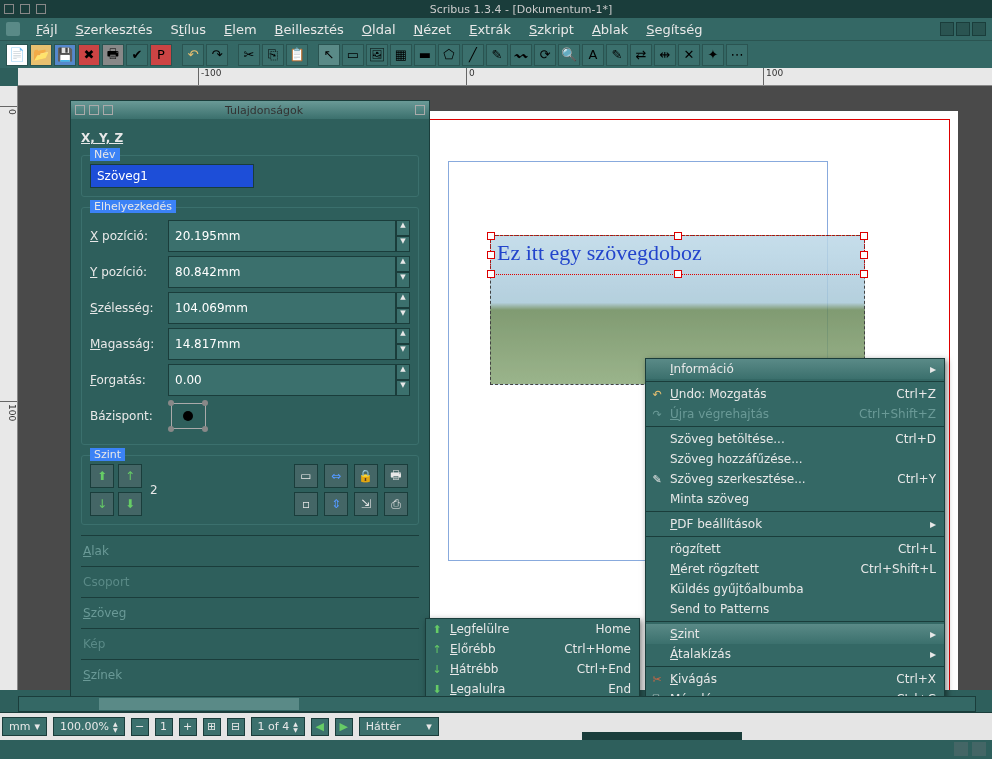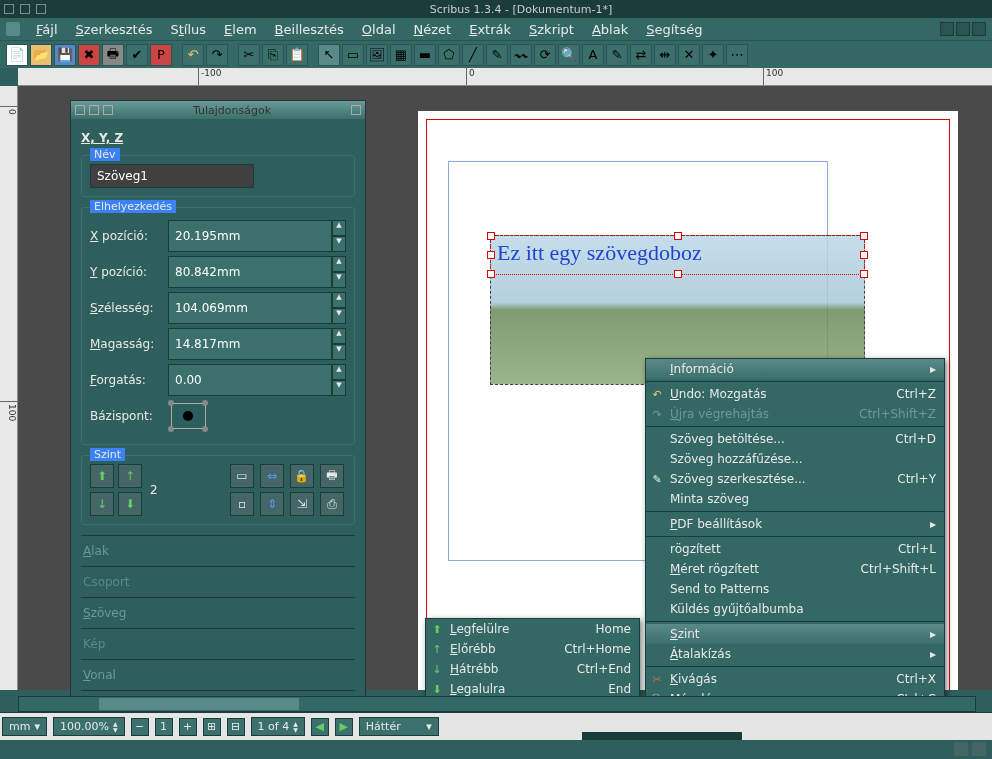--- a/index.html
+++ b/index.html
@@ -41,34 +41,34 @@
 .img-frame { position: absolute; left: 490px; top: 235px; width: 375px; height: 150px; border: 1px dashed #222; background: linear-gradient(180deg,#bcd8e8 0%,#a8c8d8 45%,#6b8a5a 50%,#8aa878 100%); opacity: 0.85; }
 .text-frame { position: absolute; left: 490px; top: 235px; width: 375px; height: 40px; border: 1px dotted #d00; }
 .text-frame .handles { position: absolute; inset: -4px; }
 .handle { position: absolute; width: 8px; height: 8px; background: #fff; border: 1px solid #d00; }
 .h-nw{top:0;left:0}.h-n{top:0;left:50%;margin-left:-4px}.h-ne{top:0;right:0}
 .h-w{top:50%;left:0;margin-top:-4px}.h-e{top:50%;right:0;margin-top:-4px}
 .h-sw{bottom:0;left:0}.h-s{bottom:0;left:50%;margin-left:-4px}.h-se{bottom:0;right:0}
 .text-content { color: #2244cc; font-size: 22px; font-family: serif; padding: 4px 6px; }
 
 
-.props-panel { position: absolute; left: 70px; top: 100px; width: 296px; background: #2e5f5c; border: 1px solid #1a3d3b; color: #e8e8e8; font-size: 12px; }
+.props-panel { position: absolute; left: 70px; top: 100px; width: 360px; background: #2e5f5c; border: 1px solid #1a3d3b; color: #e8e8e8; font-size: 12px; }
 .props-titlebar { height: 18px; background: linear-gradient(180deg,#6a9a97,#3b706d); display: flex; align-items: center; padding: 0 4px; font-size: 11px; }
 .props-titlebar .pt-icons { display:flex; gap:4px; }
 .props-titlebar .pt-icon { width:10px;height:10px;border:1px solid #aaa; }
 .props-titlebar .pt-title { flex:1; text-align:center; color:#333; }
 .props-body { padding: 6px 10px 10px; }
 .accordion-hdr { font-weight: bold; padding: 6px 0; cursor: pointer; text-decoration: underline; }
 .accordion-hdr.inactive { color: #6a9a97; text-decoration: none; font-weight: normal; border-top: 1px solid #1a3d3b; padding: 8px 2px; }
 .fieldset { border: 1px solid #3b706d; border-radius: 3px; padding: 8px; margin: 4px 0 10px; position: relative; }
 .fieldset .legend { position: absolute; top: -8px; left: 8px; background: #3b82f6; padding: 0 4px; font-size: 11px; }
 .row { display: flex; align-items: center; margin: 4px 0; gap: 6px; }
 .row label { width: 72px; font-size: 12px; }
 .row label u { text-decoration: underline; }
-.text-input { flex: 1; background: #404040; border: 1px solid #1a3d3b; color: #fff; padding: 4px 6px; font-size: 12px; }
+.text-input { flex: 1; background: #1d4ed8; border: 1px solid #1a3d3b; color: #fff; padding: 4px 6px; font-size: 12px; }
 .spin { flex: 1; display: flex; }
 .spin input { flex:1; background:#3b706d; border:1px solid #1a3d3b; color:#fff; padding:8px 6px; font-size:12px; }
 .spin .arrows { width: 14px; display:flex; flex-direction:column; }
 .spin .arrows div { flex:1; background:#3b706d; border:1px solid #1a3d3b; font-size:7px; text-align:center; line-height:8px; cursor:pointer; }
 .basepoint { width: 40px; height: 32px; position: relative; }
 .basepoint .bp { position:absolute; width:6px; height:6px; background:#888; border-radius:50%; }
 .basepoint .bp.sel { background:#000; width:10px;height:10px;margin:-2px; }
 .basepoint .line { position:absolute; background:#aaa; }
 
 .level-section { display:flex; gap:8px; align-items:flex-start; }
@@ -315,21 +315,20 @@
           <div class="sq-btn">⇲</div>
           <div class="sq-btn">⎙</div>
         </div>
       </div>
     </div>
 
     <div class="accordion-hdr inactive"><u>A</u>lak</div>
     <div class="accordion-hdr inactive" style="color:#5a8a87">Csoport</div>
     <div class="accordion-hdr inactive"><u>S</u>zöveg</div>
     <div class="accordion-hdr inactive" style="color:#5a8a87">Kép</div>
-    <div class="accordion-hdr inactive"><u>V</u>onal</div>
     <div class="accordion-hdr inactive"><u>S</u>zínek</div>
   </div>
 </div>
 
 <div class="ctx-menu ctx-sub">
   <div class="ctx-item">
       <span class="ctx-icon" style="color:#6c6">⬆</span>
       <span><u>L</u>egfelülre</span>
       <span class="shortcut">Home</span>
     </div>
@@ -390,24 +389,24 @@
   <div class="ctx-sep"></div>
   <div class="ctx-item">
       <span>rögzített</span>
       <span class="shortcut">Ctrl+L</span>
     </div>
   <div class="ctx-item">
       <span><u>M</u>éret rögzített</span>
       <span class="shortcut">Ctrl+Shift+L</span>
     </div>
   <div class="ctx-item">
+      <span>Küldés gyűjtőalbumba</span>
+    </div>
+  <div class="ctx-item">
       <span>Send to Patterns</span>
-    </div>
-  <div class="ctx-item">
-      <span>Küldés gyűjtőalbumba</span>
     </div>
   <div class="ctx-sep"></div>
   <div class="ctx-item highlight">
       <span><u>S</u>zint</span>
       <span class="sub-arrow">▸</span>
     </div>
   <div class="ctx-item">
       <span><u>Á</u>talakízás</span>
       <span class="sub-arrow">▸</span>
     </div>

